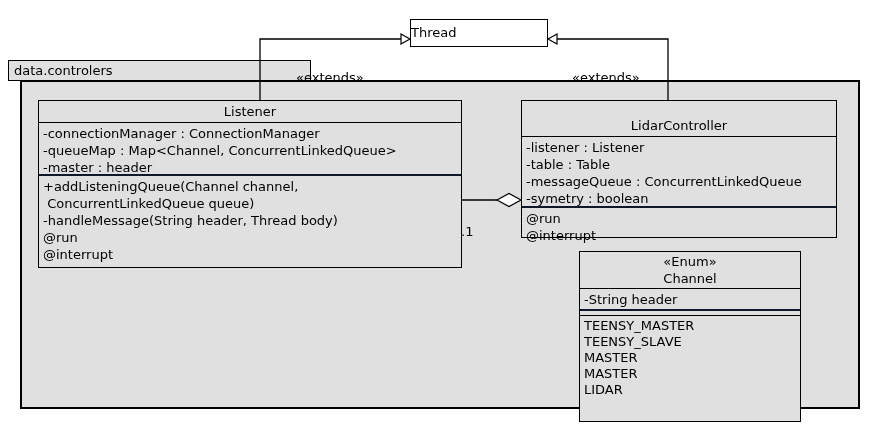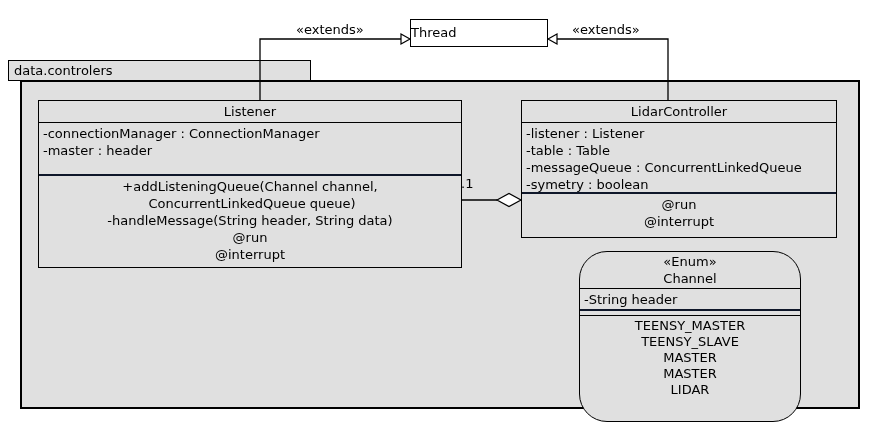--- a/index.html
+++ b/index.html
@@ -15,48 +15,48 @@
   .package-body {
     position: absolute; left: 20px; top: 80px; width: 840px; height: 329px;
     background: #e0e0e0; border: 2px solid #000;
   }
 
   svg.wires { position: absolute; left: 0; top: 0; width: 880px; height: 430px; z-index: 2; }
 
   .node { position: absolute; background: #e0e0e0; border: 1px solid #000; z-index: 3; }
   .node .title { text-align: center; border-bottom: 1px solid #000; }
   .node .section { border-bottom: 2px solid #0f172a; padding: 2px 4px 3px 4px; }
-  .node .section:last-child { border-bottom: none; text-align: center; }
+  .node .section:last-child { border-bottom: none; }
   .line { line-height: 17px; white-space: pre; }
 
   .thread-box {
     position: absolute; left: 410px; top: 19px; width: 138px; height: 28px;
     background: #ffffff; border: 1px solid #000; z-index: 3;
     text-align: left; line-height: 26px;
   }
 
   .listener-box { left: 38px; top: 100px; width: 424px; height: 168px; }
   .listener-box .title { height: 22px; line-height: 21px; }
   .listener-box .attrs { height: 53px; }
   .listener-box .methods { height: 91px; }
 
   .lidar-box { left: 521px; top: 100px; width: 316px; height: 138px; }
-  .lidar-box .title { height: 22px; line-height: 21px; }
+  .lidar-box .title { height: 22px; line-height: 21px; margin-top: 14px; }
   .lidar-box .attrs { height: 71px; }
   .lidar-box .methods { height: 43px; }
 
-  .enum-box { left: 579px; top: 251px; width: 222px; height: 171px; border-radius: 28px; }
+  .enum-box { left: 579px; top: 251px; width: 222px; height: 171px; }
   .enum-box .title { height: 37px; padding-top: 1px; }
   .enum-box .title .line { line-height: 17px; }
   .enum-box .attrs { height: 22px; }
   .enum-box .spacer { height: 5px; border-bottom: 1px solid #000; padding: 0; }
   .enum-box .values { border-bottom: none; }
   .enum-box .values .line { line-height: 16px; }
 
-  .edge-label { position: absolute; z-index: 4; background: transparent; }
+  .edge-label { position: absolute; z-index: 4; background: transparent; margin-top: 48px; }
   .lbl-extends-left { left: 296px; top: 22px; }
   .lbl-extends-right { left: 572px; top: 22px; }
   .lbl-mult { left: 461px; top: 176px; }
 </style>
 </head>
 <body>
 
 <div id="canvas">
 
   <div class="package-tab">
@@ -78,26 +78,27 @@
   <div class="edge-label lbl-mult">.1</div>
 
   <div class="thread-box">
     <span>Thread</span>
   </div>
 
   <div class="node listener-box">
     <div class="title">Listener</div>
     <div class="section attrs">
       <div class="line">-connectionManager : ConnectionManager</div>
+      <div class="line">-queueMap : Map&lt;Channel, ConcurrentLinkedQueue&gt;</div>
       <div class="line">-master : header</div>
     </div>
     <div class="section methods">
       <div class="line">+addListeningQueue(Channel channel,</div>
       <div class="line"> ConcurrentLinkedQueue queue)</div>
-      <div class="line">-handleMessage(String header, String data)</div>
+      <div class="line">-handleMessage(String header, Thread body)</div>
       <div class="line">@run</div>
       <div class="line">@interrupt</div>
     </div>
   </div>
 
   <div class="node lidar-box">
     <div class="title">LidarController</div>
     <div class="section attrs">
       <div class="line">-listener : Listener</div>
       <div class="line">-table : Table</div>

